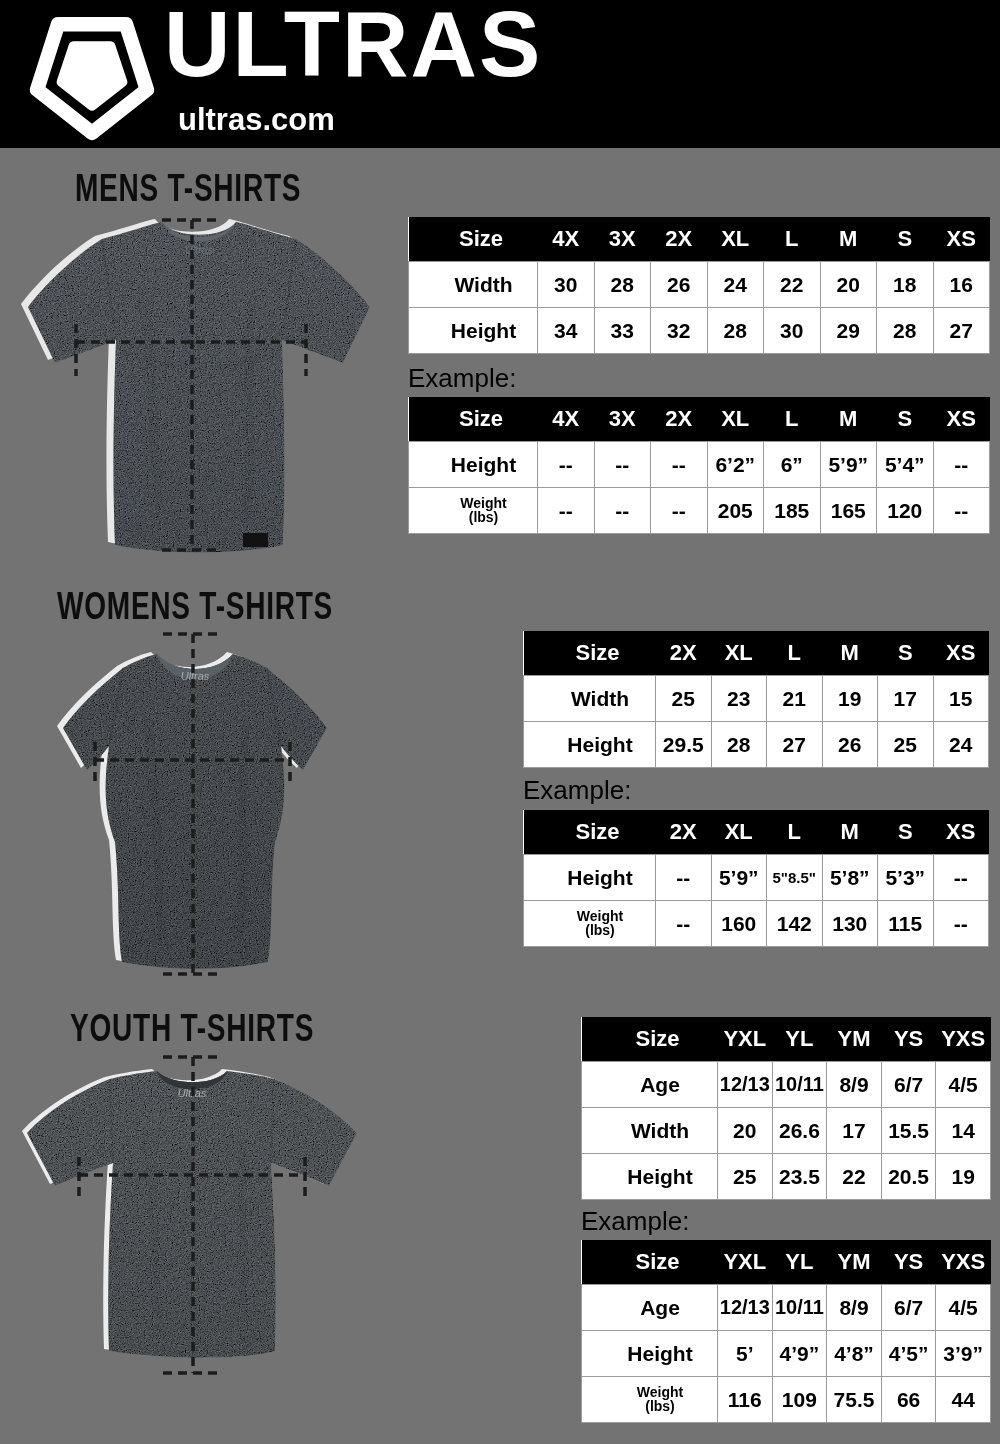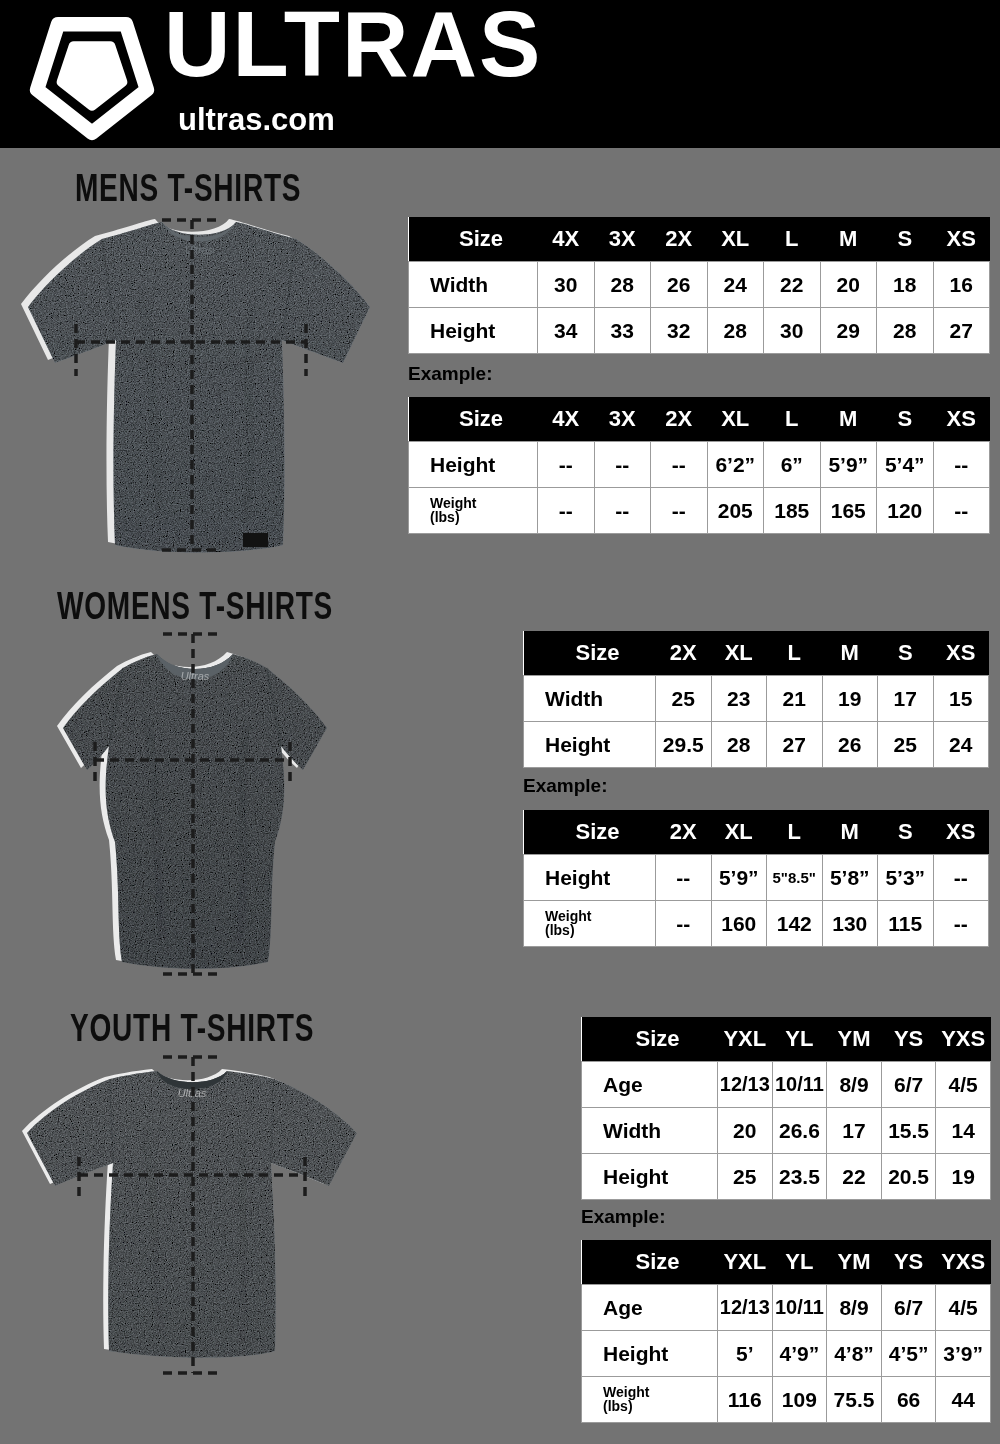--- a/index.html
+++ b/index.html
@@ -14,33 +14,33 @@
   .site{position:absolute;left:178px;top:102px;color:#fff;font-size:31px;font-weight:700;}
 
   
   .h2{position:absolute;margin:0;font-size:39px;font-weight:800;color:#0d0d0d;
       transform:scaleX(0.72);transform-origin:left center;white-space:nowrap;letter-spacing:1px;}
   .h-mens{left:75px;top:166px;}
   .h-womens{left:57px;top:584px;}
   .h-youth{left:70px;top:1006px;}
 
   
-  .ex{position:absolute;font-size:19px;font-weight:700;color:#000;}
+  .ex{position:absolute;font-size:26px;font-weight:400;color:#000;}
   .ex-mens{left:408px;top:363px;}
   .ex-womens{left:523px;top:775px;}
   .ex-youth{left:581px;top:1206px;}
 
   
   table.tbl{position:absolute;border-collapse:collapse;table-layout:fixed;background:#fff;}
   .tbl th{background:#000;color:#fff;font-size:22px;font-weight:700;height:44px;
           text-align:center;padding:0;border:0;}
   .tbl th:first-child{text-align:center;padding-left:16px;}
   .tbl td{border:1px solid #9b9b9b;font-size:21px;font-weight:700;color:#000;
           text-align:center;height:45px;padding:0;}
-  .tbl td.lbl{text-align:left;padding-left:21px;font-size:21px;}
+  .tbl td.lbl{text-align:center;padding-left:21px;font-size:21px;}
   .tbl td.lbl.two{font-size:14px;line-height:0.95;white-space:pre-line;}
   .tbl td.sm{font-size:20px;margin-top:24px;}
   .tbl td.xs{font-size:15px;}
 
   .t-mens1{left:408px;top:217px;width:582px;}
   .t-mens2{left:408px;top:397px;width:582px;}
   .t-mens1 th:first-child,.t-mens2 th:first-child{width:113px;}
   .t-wom1{left:523px;top:631px;width:466px;}
   .t-wom2{left:523px;top:810px;width:466px;}
   .t-wom1 th:first-child,.t-wom2 th:first-child{width:116px;}

